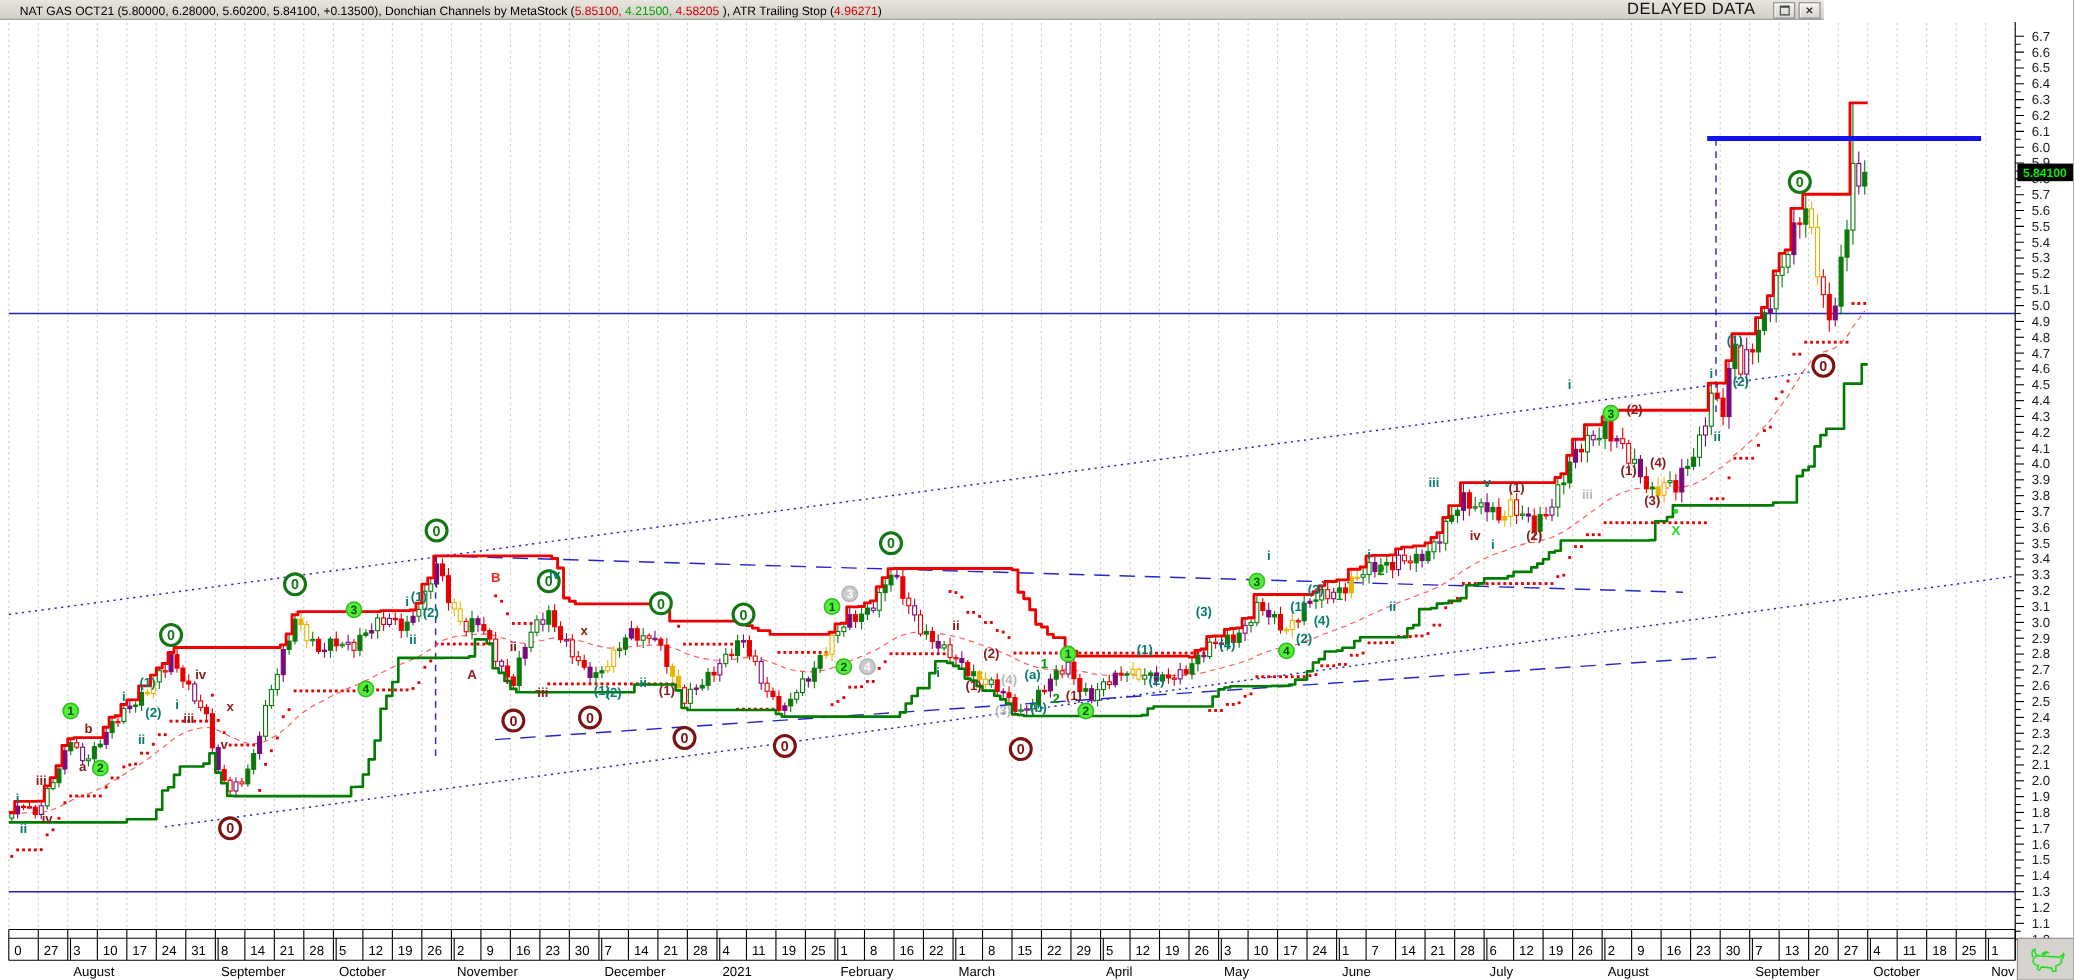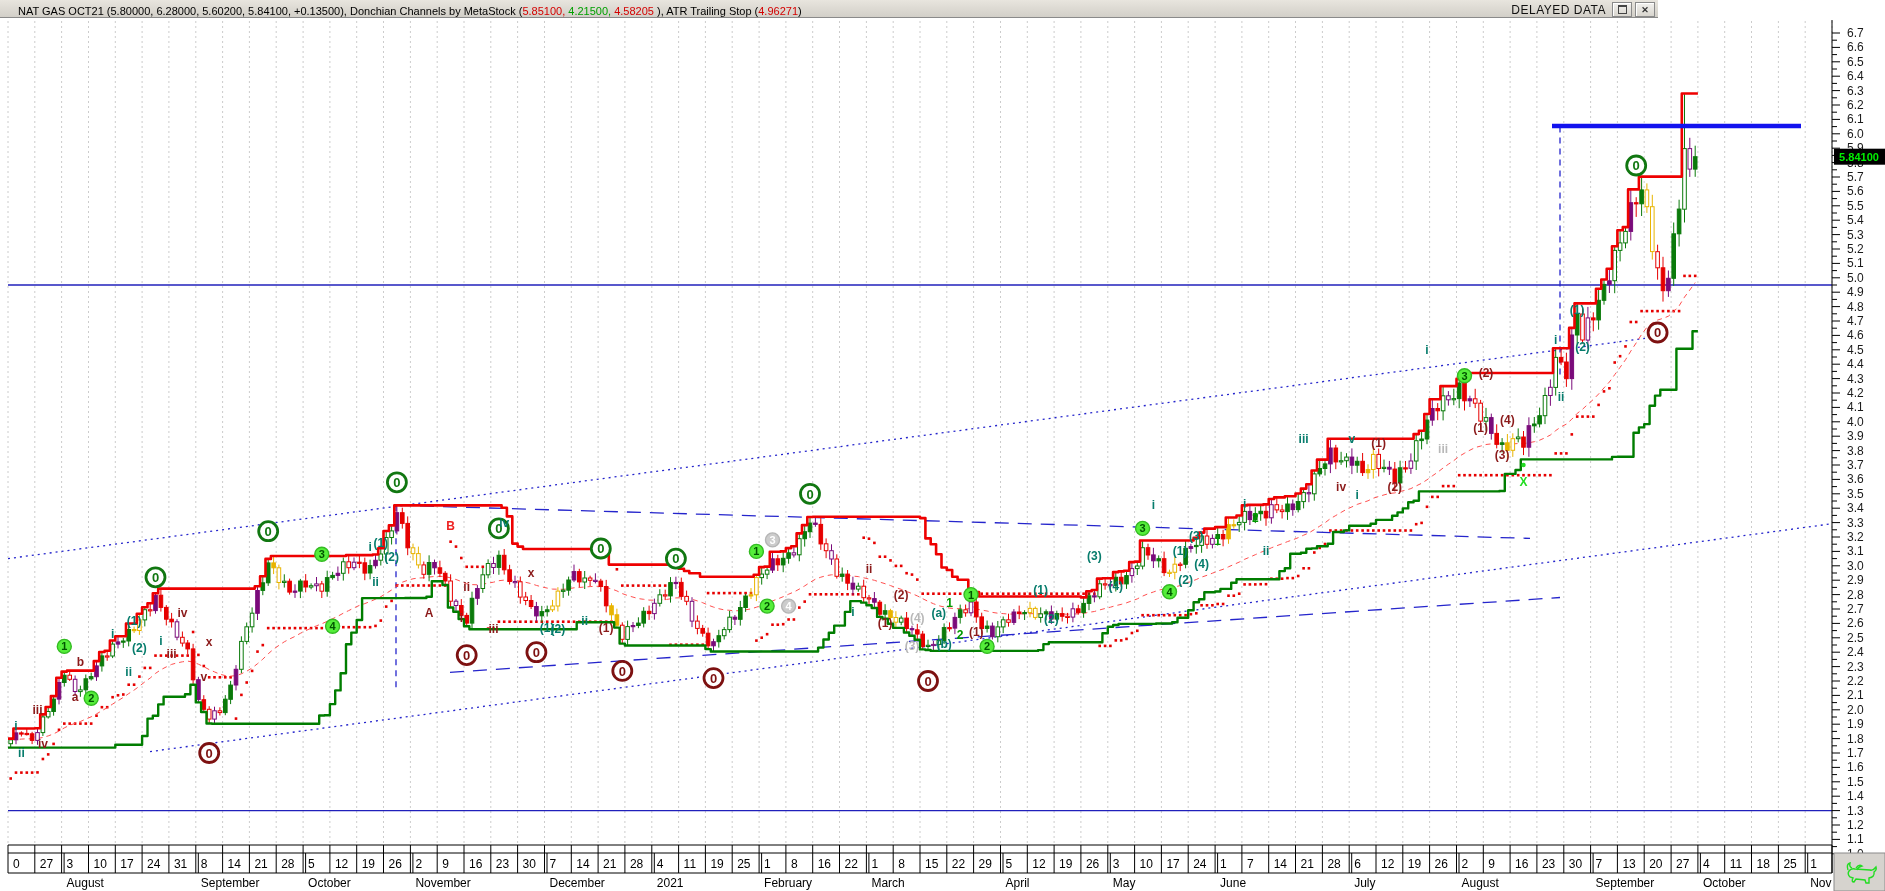--- a/index.html
+++ b/index.html
@@ -1,21 +1,21 @@
 <!DOCTYPE html>
 <html><head>
 <meta charset="utf-8">
 <style>
   html,body{margin:0;padding:0;background:#9a9a9a;font-family:"Liberation Sans",sans-serif;}
   #win{position:relative;width:1885px;height:891px;background:#ffffff;outline:1px solid #6b6b6b;overflow:hidden;}
   #titlebar{position:absolute;left:0;top:0;width:1658px;height:17px;background:linear-gradient(#e8e5de,#d2cfc8);
     border-bottom:1px solid #8a8a8a;display:flex;align-items:flex-end;font-size:11px;white-space:nowrap;}
   #title-text{margin-left:18px;flex:0 1 auto;overflow:hidden;}
   #titlebar .spacer{flex:1;}
-  #delayed{font-size:12px;color:#111;margin-right:6px;letter-spacing:.5px;}
+  #delayed{font-size:15px;color:#111;margin-right:16px;letter-spacing:.5px;}
   .winbtn{width:18px;height:13px;margin-right:3px;background:linear-gradient(#f2f1ee,#d8d5ce);
     border:1px solid #8a8a8a;box-shadow:inset 1px 1px 0 #fff;display:flex;align-items:center;justify-content:center;
     font-size:9px;color:#333;font-weight:bold;cursor:default;}
   .winbtn .rsq{width:7px;height:6px;border:1px solid #444;border-top:2px solid #444;}
   #chartwrap{position:absolute;left:0;top:17px;width:1885px;height:874px;}
   svg text{font-family:"Liberation Sans",sans-serif;}
 </style>
 </head>
 <body>
 

